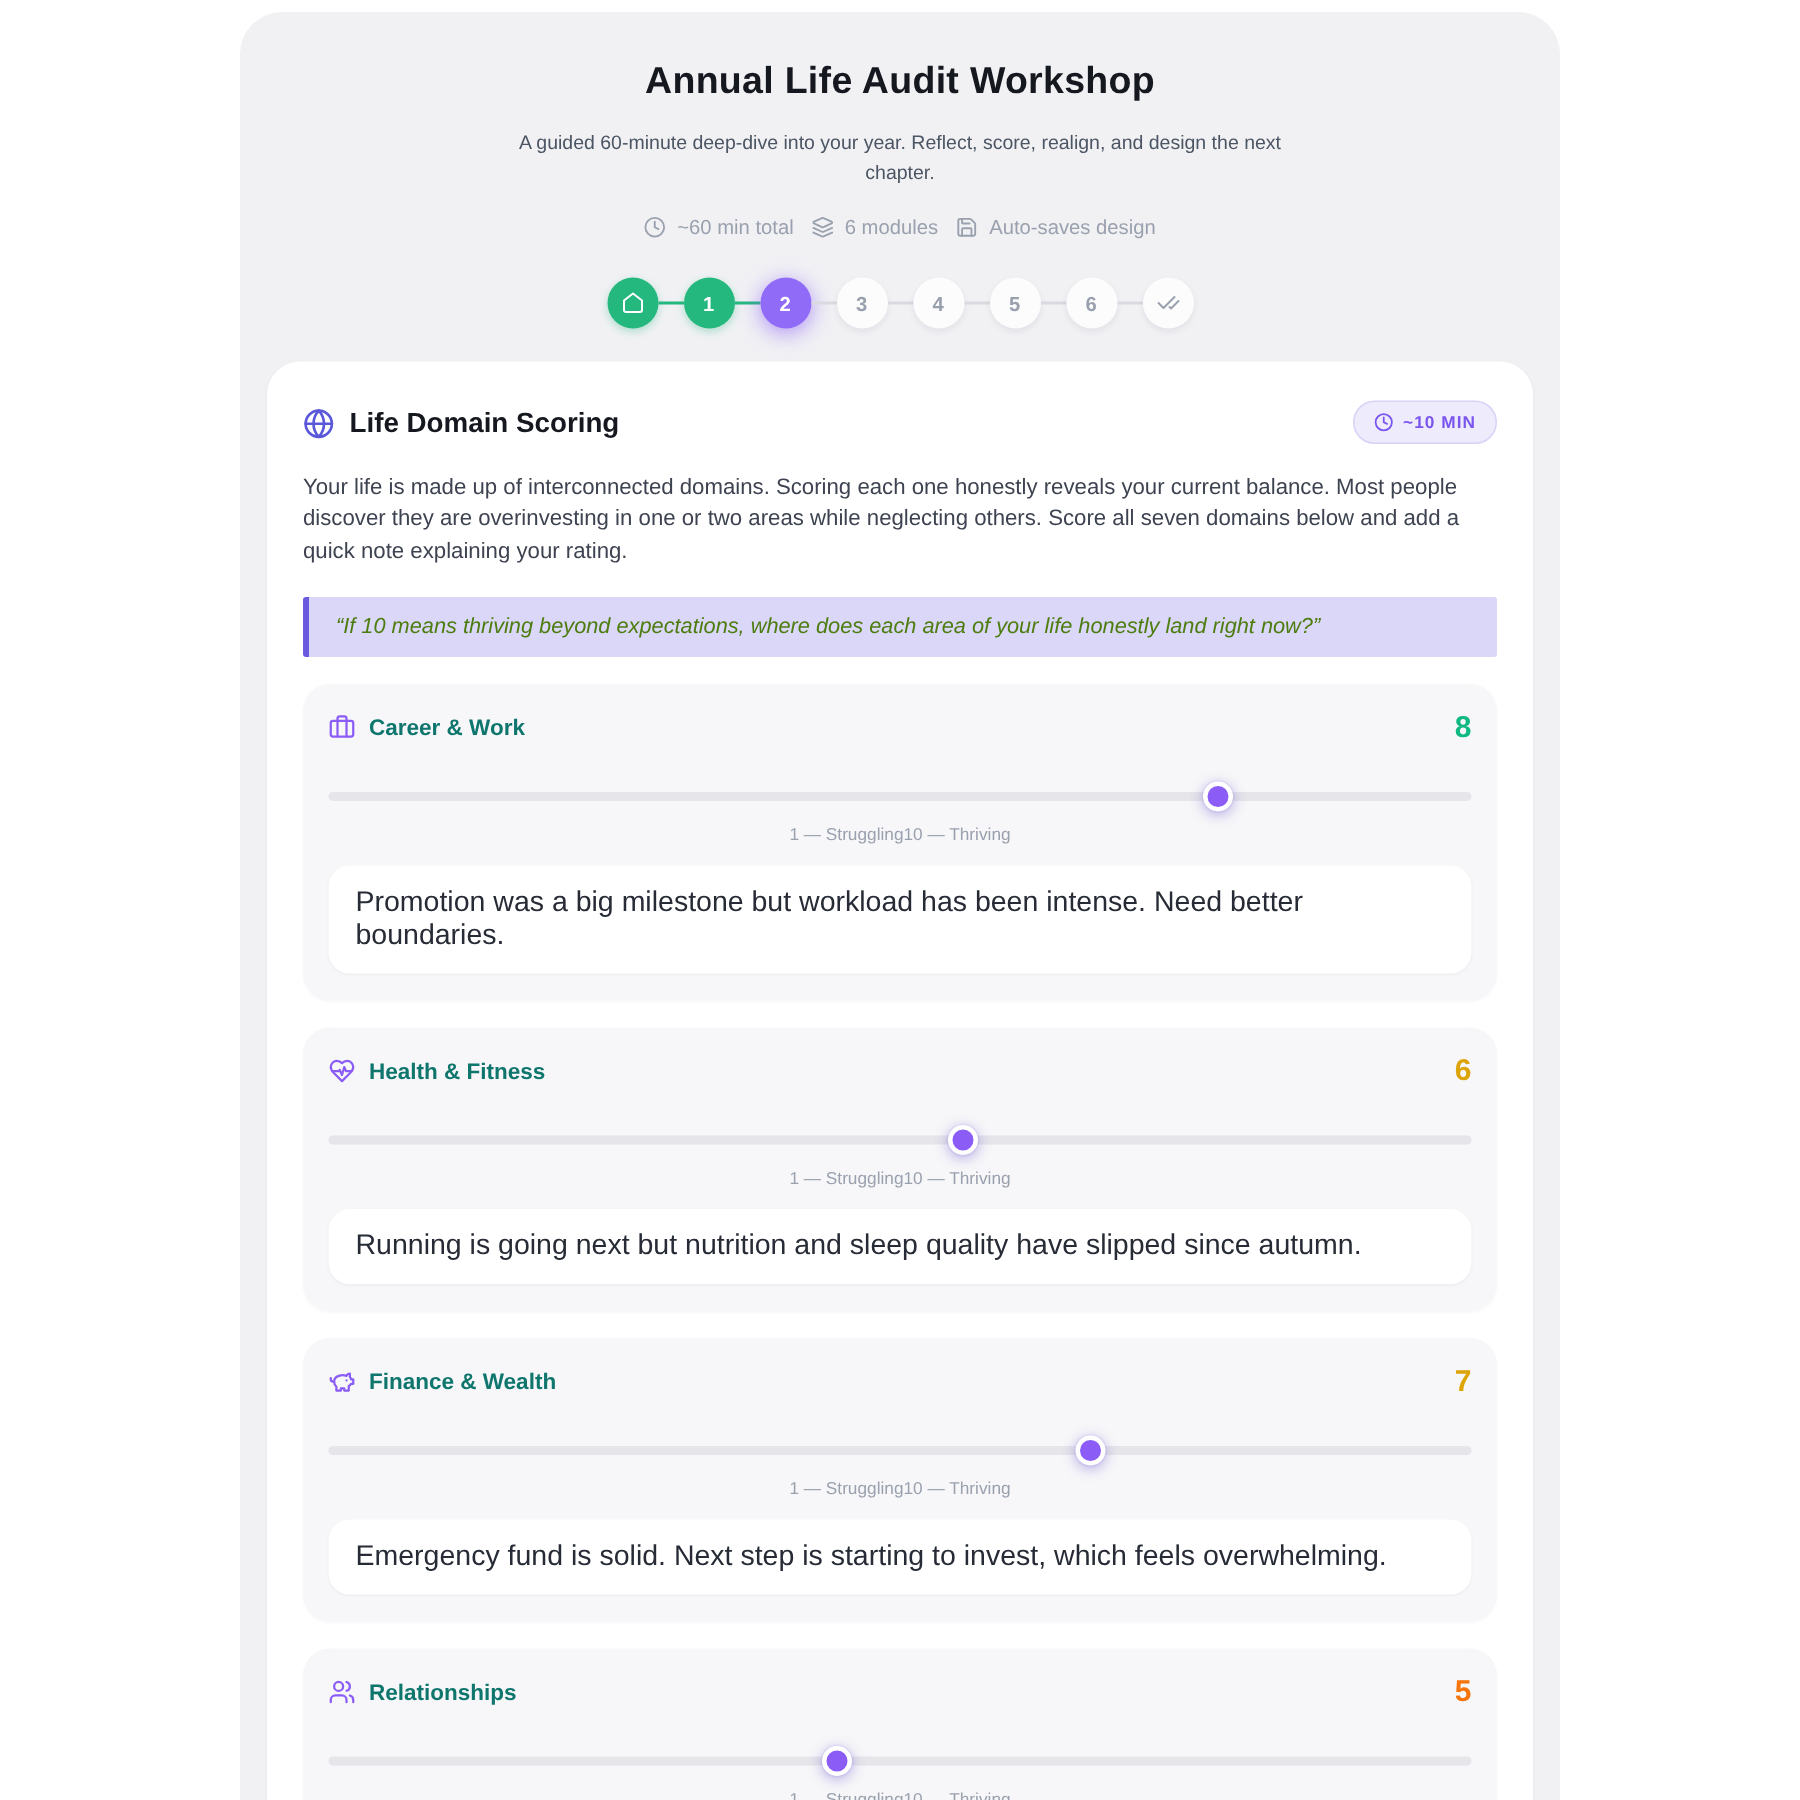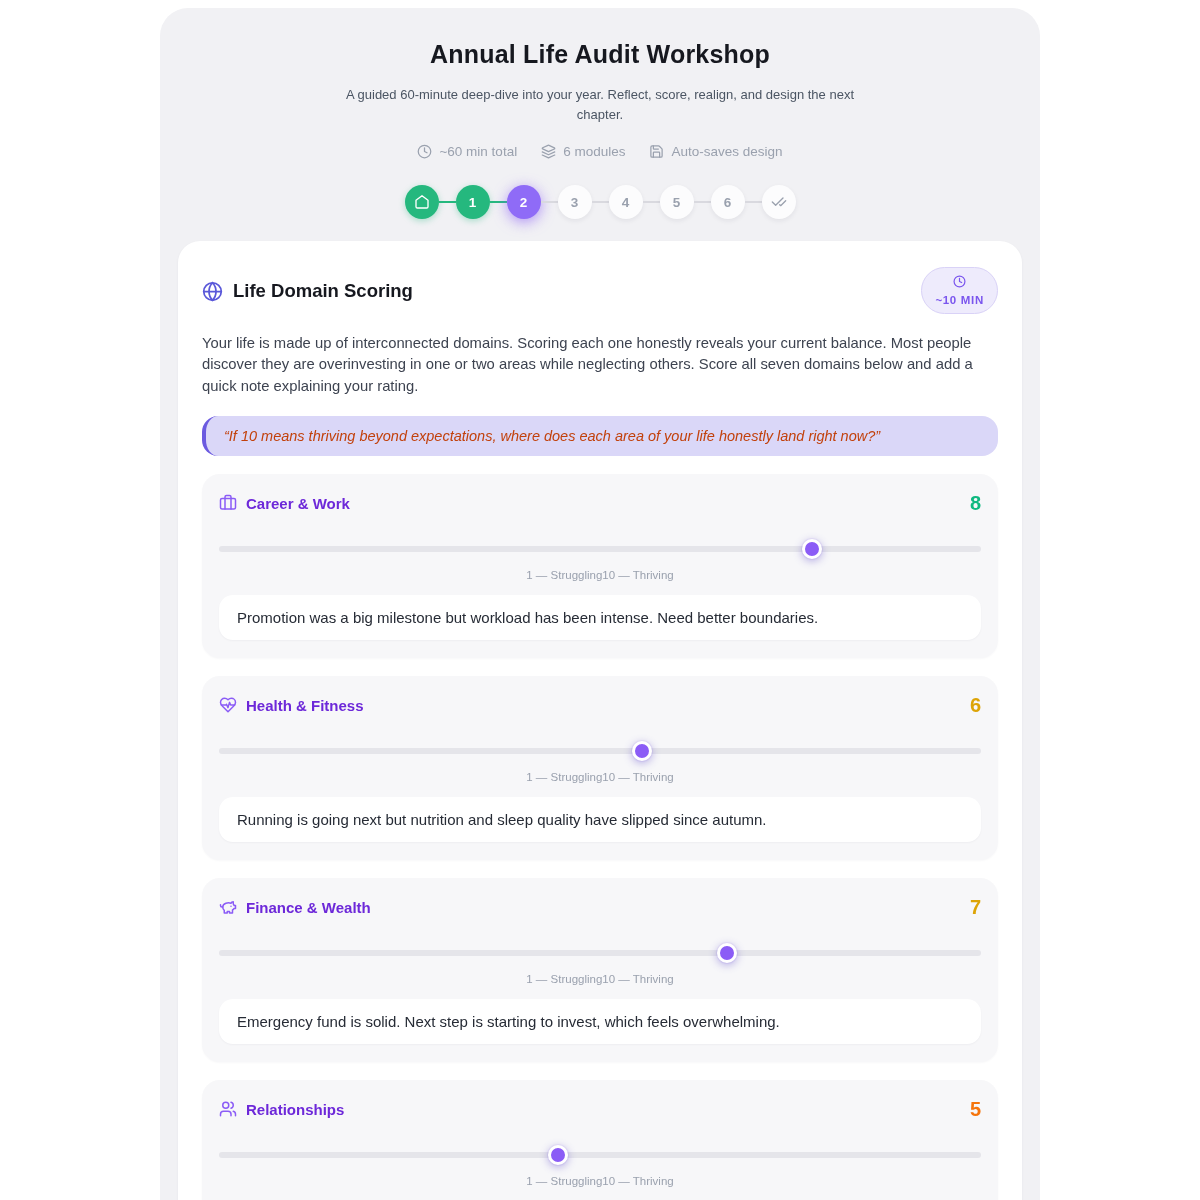--- a/index.html
+++ b/index.html
@@ -18,21 +18,21 @@
   }
   
   .ws-header { text-align: center; padding-top: 10px; }
   .ws-title { font-size: 25px; font-weight: 700; letter-spacing: .2px; color: #16181f; }
   .ws-subtitle {
     max-width: 530px; margin: 16px auto 0;
     font-size: 13px; line-height: 1.5; color: #4b5563;
   }
   .ws-meta {
     margin-top: 20px;
-    display: flex; justify-content: center; align-items: center; gap: 24px;
+    display: flex; justify-content: center; align-items: center; gap: 12px;
     font-size: 13.5px; color: #9aa1ae;
   }
   .ws-meta .meta-item { display: inline-flex; align-items: center; gap: 7px; }
   .ws-meta svg { width: 15px; height: 15px; stroke: #9aa1ae; }
 
   
   .stepper {
     margin-top: 26px;
     display: flex; justify-content: center; align-items: center;
   }
@@ -64,48 +64,48 @@
     padding: 26px 24px 24px;
   }
   .module-head { display: flex; align-items: center; }
   .module-title-wrap { display: flex; align-items: flex-end; gap: 10px; flex: 1; }
   .module-title-wrap svg { width: 21px; height: 21px; stroke: #5a58d9; }
   .module-title { font-size: 18.5px; font-weight: 700; color: #16181f; }
   .duration-badge {
     display: inline-flex; align-items: center; gap: 6px;
     background: #eeebfc; border: 1px solid #d9d2f7;
     color: #7a55ee; font-size: 11.5px; font-weight: 700; letter-spacing: .06em;
-    border-radius: 999px; padding: 7px 13px; flex-direction: column;
+    border-radius: 999px; padding: 7px 13px;
   }
   .duration-badge svg { width: 13px; height: 13px; stroke: #7a55ee; }
   .module-desc {
     margin-top: 19px;
     font-size: 14.8px; line-height: 1.44; color: #3d4350;
   }
   .facilitator-quote {
     margin-top: 19px;
     background: #dad7f8;
     border-left: 4px solid #6b5ae0;
-    border-radius: 16px;
+    border-radius: 2px;
     padding: 12px 18px;
-    font-size: 14.5px; font-style: italic; color: #c2410c;
+    font-size: 14.5px; font-style: italic; color: #4d7c0f;
   }
 
   
   .domain-card {
     margin-top: 18px;
     background: #f7f7f9;
     border-radius: 18px;
     padding: 18px 17px;
     box-shadow: 0 1px 2px rgba(20,20,50,.03);
   }
   .domain-head { display: flex; align-items: center; }
   .domain-label { display: flex; align-items: center; gap: 9px; flex: 1; }
   .domain-label svg { width: 18px; height: 18px; stroke: #8b5cf6; }
-  .domain-name { font-size: 15px; font-weight: 700; color: #6d28d9; }
+  .domain-name { font-size: 15px; font-weight: 700; color: #0f766e; }
   .domain-score { font-size: 20px; font-weight: 700; }
 
   .slider { position: relative; margin-top: 24px; height: 20px; cursor: pointer; }
   .slider-track {
     position: absolute; top: 7px; left: 0; right: 0; height: 6px;
     background: #e5e5ea; border-radius: 3px;
   }
   .slider-thumb {
     position: absolute; top: 0; width: 20px; height: 20px;
     margin-left: -10px;
@@ -118,21 +118,21 @@
   .scale-row {
     margin-top: 10px;
     display: flex; justify-content: center;
     font-size: 11.5px; color: #9aa1ae;
   }
   .domain-note {
     margin-top: 14px;
     background: #ffffff;
     border-radius: 14px;
     padding: 14px 18px;
-    font-size: 15px; color: #262b35;
+    font-size: 19px; color: #262b35;
     box-shadow: 0 1px 2px rgba(20,20,50,.04);
     min-height: 45px;
   }
 </style>
 </head>
 <body>
 
 <div class="shell">
 
   <div class="ws-header">

